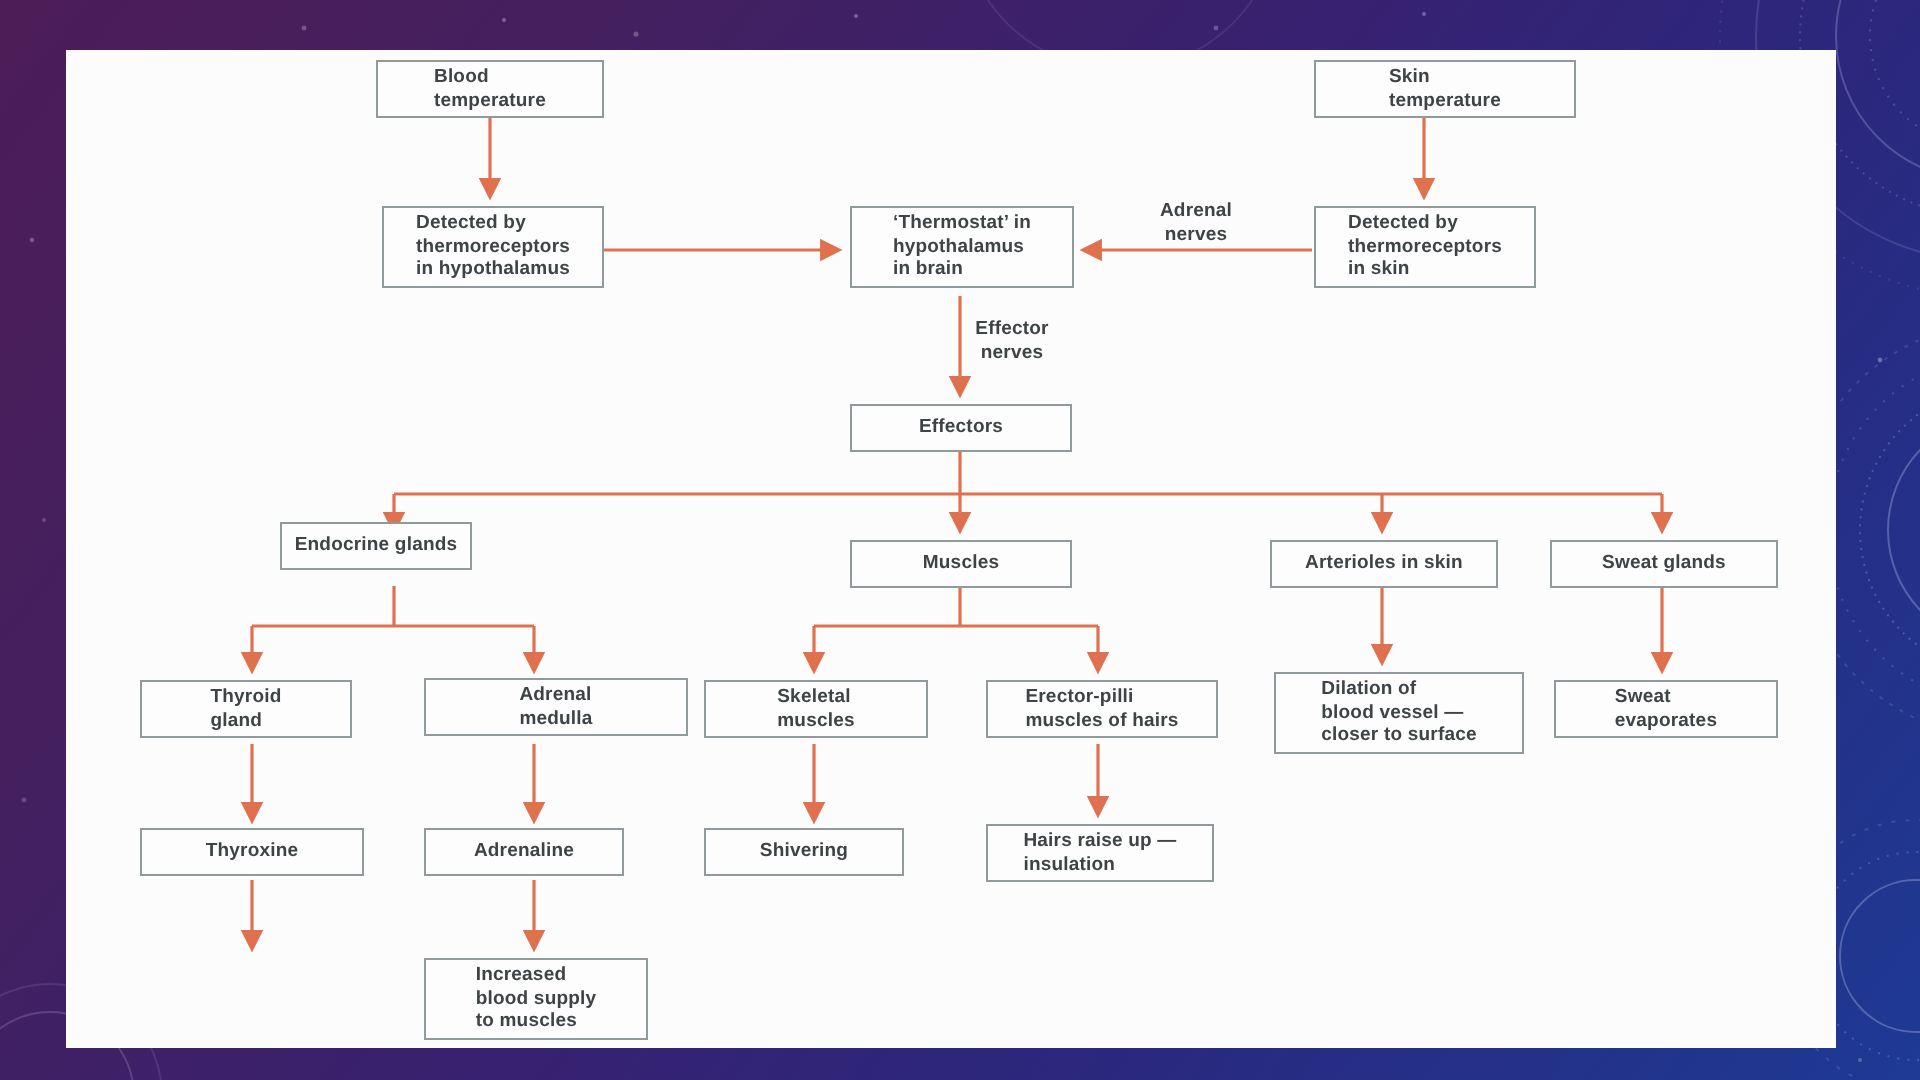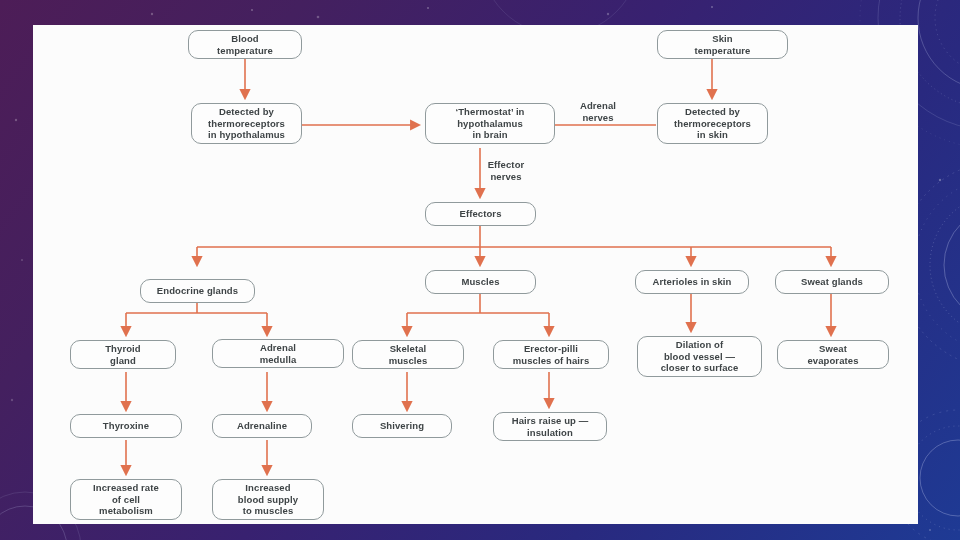--- a/index.html
+++ b/index.html
@@ -9,22 +9,22 @@
     background:linear-gradient(128deg,#4d1d57 0%,#44205f 22%,#382170 48%,#29297f 72%,#1e3a94 100%);
   }
   .bg-ornaments{position:absolute;left:0;top:0;pointer-events:none;}
   .panel{
     position:absolute;left:33px;top:25px;width:885px;height:499px;
     background:#fcfcfc;
   }
   .node{
     position:absolute;box-sizing:border-box;min-height:24px;
     padding:2px 3px;display:flex;align-items:center;justify-content:center;
-    text-align:center;white-space:pre-line;
-    background:#fdfdfd;border:1.4px solid var(--box-border,#909a9c);border-radius:10px;
+    text-align:left;white-space:pre-line;
+    background:#fdfdfd;border:1.4px solid var(--box-border,#909a9c);border-radius:0;
     font-weight:bold;font-size:9.5px;line-height:11.5px;letter-spacing:.1px;
     color:var(--text,#3e4446);
   }
   .edge-label{
     position:absolute;text-align:center;white-space:pre-line;
     font-weight:bold;font-size:9.5px;line-height:11.5px;letter-spacing:.1px;
     color:var(--text,#3e4446);
   }
   .connectors{position:absolute;left:0;top:0;pointer-events:none;}
   .arrow-line{stroke:var(--arrow,#e0714e);stroke-width:1.6;fill:none;}
@@ -106,28 +106,28 @@
     <line class="arrow-line" marker-end="url(#ah)" x1="234" y1="415" x2="234" y2="449"></line>
   </svg>
 
   <div class="node" style="left:155px;top:5px;width:114px">Blood
 temperature</div>
   <div class="node" style="left:624px;top:5px;width:131px">Skin
 temperature</div>
   <div class="node" style="left:158px;top:78px;width:111px">Detected by
 thermoreceptors
 in hypothalamus</div>
-  <div class="node" style="left:392px;top:78px;width:130px">‘Thermostat’ in
+  <div class="node" style="left:392px;top:78px;width:112px">‘Thermostat’ in
 hypothalamus
 in brain</div>
   <div class="node" style="left:624px;top:78px;width:111px">Detected by
 thermoreceptors
 in skin</div>
   <div class="node" style="left:392px;top:177px;width:111px">Effectors</div>
-  <div class="node" style="left:107px;top:254px;width:115px">Endocrine glands</div>
+  <div class="node" style="left:107px;top:236px;width:96px">Endocrine glands</div>
   <div class="node" style="left:392px;top:245px;width:111px">Muscles</div>
   <div class="node" style="left:602px;top:245px;width:114px">Arterioles in skin</div>
   <div class="node" style="left:742px;top:245px;width:114px">Sweat glands</div>
   <div class="node" style="left:37px;top:315px;width:106px">Thyroid
 gland</div>
   <div class="node" style="left:179px;top:314px;width:132px">Adrenal
 medulla</div>
   <div class="node" style="left:319px;top:315px;width:112px">Skeletal
 muscles</div>
   <div class="node" style="left:460px;top:315px;width:116px">Erector-pilli
@@ -135,23 +135,20 @@
   <div class="node" style="left:604px;top:311px;width:125px">Dilation of
 blood vessel —
 closer to surface</div>
   <div class="node" style="left:37px;top:389px;width:112px">Thyroxine</div>
   <div class="node" style="left:744px;top:315px;width:112px">Sweat
 evaporates</div>
   <div class="node" style="left:179px;top:389px;width:100px">Adrenaline</div>
   <div class="node" style="left:319px;top:389px;width:100px">Shivering</div>
   <div class="node" style="left:460px;top:387px;width:114px">Hairs raise up —
 insulation</div>
-  <div class="node" style="left:37px;top:454px;width:112px">Increased rate
-of cell
-metabolism</div>
   <div class="node" style="left:179px;top:454px;width:112px">Increased
 blood supply
 to muscles</div>
 
   <div class="edge-label" style="left:535px;top:75px;width:60px">Adrenal
 nerves</div>
   <div class="edge-label" style="left:438px;top:134px;width:70px">Effector
 nerves</div>
 
 </div>

